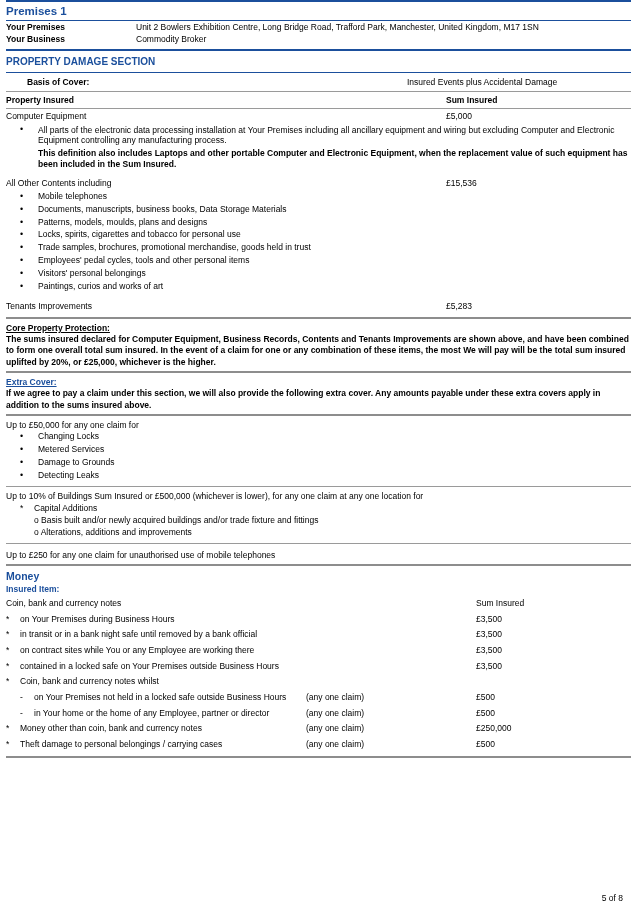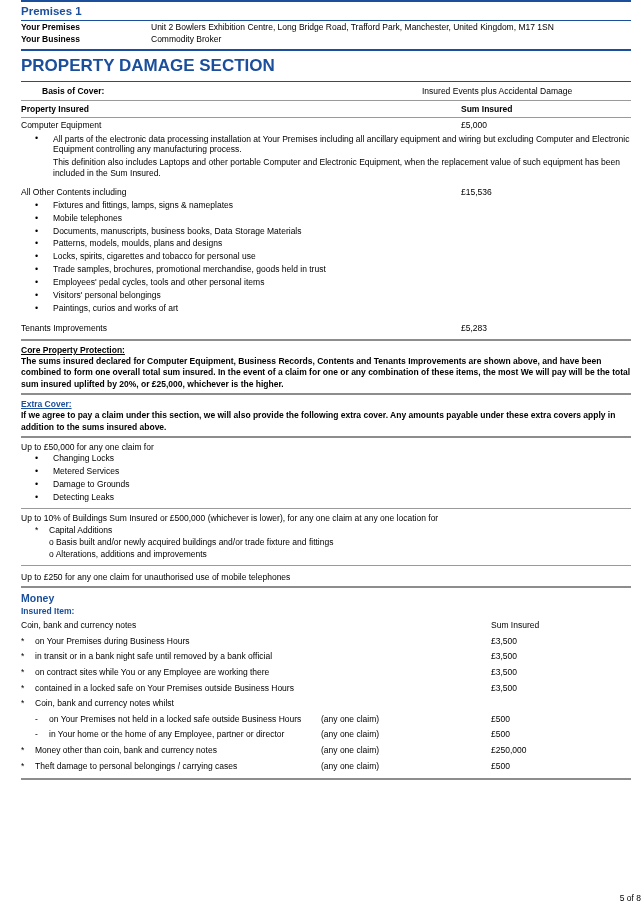--- a/index.html
+++ b/index.html
@@ -18,21 +18,21 @@
   }
   .page {
     position: relative;
     width: 641px;
     height: 913px;
     padding: 0;
     box-sizing: border-box;
   }
   .inner {
     position: absolute;
-    left: 21px;
+    left: 6px;
     right: 10px;
     top: 0;
   }
   .rule-thick {
     border-top: 2px solid #1b4f9c;
     height: 0;
     margin: 0;
   }
   .rule-thin {
     border-top: 1px solid #1b4f9c;
@@ -65,21 +65,21 @@
     width: 130px;
     flex: 0 0 130px;
     font-size: 8.5px;
   }
   .kv-value {
     flex: 1;
     font-size: 8.5px;
   }
   .section-title {
     color: #1b4f9c;
-    font-size: 17px;
+    font-size: 10px;
     font-weight: bold;
     padding: 5px 0 5px 0;
   }
   .row-basis {
     display: flex;
     padding: 4px 0 4px 0;
     font-weight: bold;
     margin-left: 21px;
   }
   .row-basis .lbl { flex: 0 0 180px; }
@@ -116,20 +116,21 @@
     top: 1px;
     font-size: 9px;
   }
   ul.bullets.tight > li {
     padding-top: 1px;
     padding-bottom: 1px;
   }
   .subnote {
     padding-left: 32px;
     line-height: 1.3;
+    font-weight: bold;
   }
   .heading-underline {
     font-weight: bold;
     text-decoration: underline;
     color: #000;
     padding: 4px 0 1px 0;
   }
   .heading-blue {
     font-weight: bold;
     text-decoration: underline;
@@ -181,21 +182,21 @@
   }
   .circ-item {
     padding-left: 28px;
     padding-top: 2px;
   }
   .circ-item:before {
     content: "o ";
   }
   .footer {
     position: absolute;
-    right: 0;
+    right: 18px;
     bottom: 10px;
     font-size: 8.5px;
   }
   .gap4 { height: 4px; }
   .gap6 { height: 6px; }
 </style>
 </head>
 <body>
 
 <div class="page">
@@ -248,21 +249,20 @@
     <div class="subnote">This definition also includes Laptops and other portable Computer and Electronic Equipment, when the replacement value of such equipment has been included in the Sum Insured.</div>
 
     <div class="gap6"></div>
 
     <div class="item-row">
       <div class="c1">All Other Contents including</div>
       <div class="c2">£15,536</div>
     </div>
 
     <ul class="bullets tight">
-      <li>Fixtures and fittings, lamps, signs &amp; nameplates</li>
       <li>Mobile telephones</li>
       <li>Documents, manuscripts, business books, Data Storage Materials</li>
       <li>Patterns, models, moulds, plans and designs</li>
       <li>Locks, spirits, cigarettes and tobacco for personal use</li>
       <li>Trade samples, brochures, promotional merchandise, goods held in trust</li>
       <li>Employees' pedal cycles, tools and other personal items</li>
       <li>Visitors' personal belongings</li>
       <li>Paintings, curios and works of art</li>
     </ul>
 

